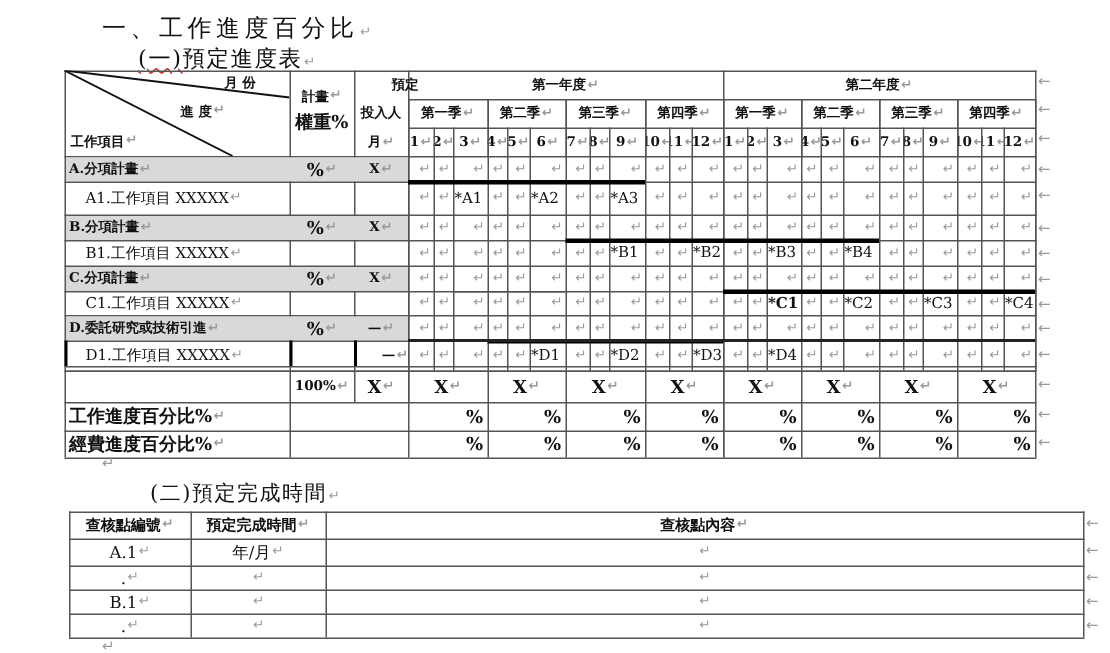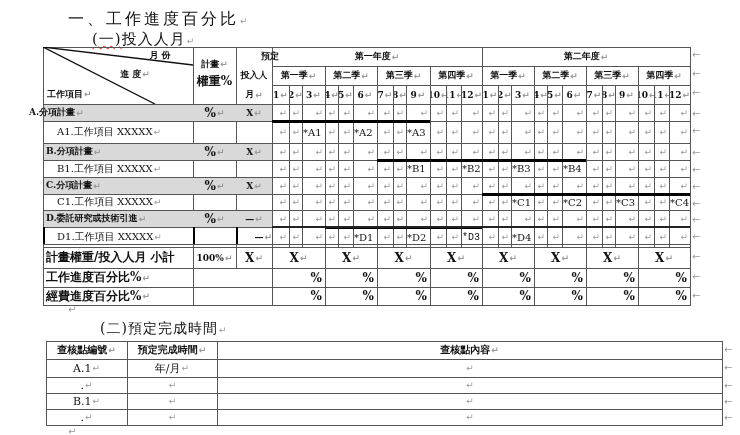--- a/index.html
+++ b/index.html
@@ -21,21 +21,21 @@
   .hl{position:absolute;background:#555;height:1px;}
   .thick{position:absolute;background:#000;height:3px;}
   .mk{font-size:10px;justify-content:flex-start;padding-left:1px;}
   .big{font-size:12px;}
 </style>
 </head>
 <body>
 
 <div class="topcut">一　　　　　　　　　　　</div>
 <div class="h1"><span>一、工作進度百分比</span><span class="pm">↵</span></div>
-<div class="h2"><span class="paren">(一)</span><span>投入人月</span><span class="pm">↵</span></div>
+<div class="h2"><span class="paren">(一)</span><span>預定進度表</span><span class="pm">↵</span></div>
 
 <div id="grid" class="grid">
     <div class="hl" style="left: 43px; top: 47px; width: 648px;"></div>
     <div class="vl" style="left: 43px; top: 47px; height: 258px;"></div>
     <div class="vl" style="left: 193px; top: 47px; height: 258px;"></div>
     <div class="vl" style="left: 236px; top: 47px; height: 221px;"></div>
     <div class="vl" style="left: 272px; top: 47px; height: 221px;"></div>
     <div class="vl" style="left: 690px; top: 47px; height: 258px;"></div>
     <div class="vl" style="left: 482px; top: 47px; height: 258px;"></div>
     <div class="hl" style="left: 272px; top: 66px; width: 418px;"></div>
@@ -115,21 +115,21 @@
     <div class="vl" style="left: 482px; top: 66px; height: 181px;"></div>
     <div class="vl" style="left: 534px; top: 66px; height: 181px;"></div>
     <div class="vl" style="left: 586px; top: 66px; height: 181px;"></div>
     <div class="vl" style="left: 638px; top: 66px; height: 181px;"></div>
     <div class="vl" style="left: 690px; top: 66px; height: 181px;"></div>
     <div class="rm" style="left: 692px; top: 49px; width: 12px; height: 12px;">←</div>
     <div class="rm" style="left: 692px; top: 68px; width: 12px; height: 12px;">←</div>
     <div class="rm" style="left: 692px; top: 87px; width: 12px; height: 12px;">←</div>
     <div class="hl" style="left: 43px; top: 104px; width: 648px;"></div>
     <div class="cell shade" style="left: 44px; top: 105px; width: 228px; height: 16px;"></div>
-    <div class="cell b lbl" style="left: 26px; top: 104px; width: 150px; height: 17px;">A.分項計畫<span class="pm">↵</span></div>
+    <div class="cell b lbl" style="left: 43px; top: 104px; width: 150px; height: 17px;">A.分項計畫<span class="pm">↵</span></div>
     <div class="cell b big" style="left: 193px; top: 104px; width: 43px; height: 17px;">%<span class="pm">↵</span></div>
     <div class="cell b" style="left: 236px; top: 104px; width: 36px; height: 17px;">X<span class="pm">↵</span></div>
     <div class="cell" style="left: 272px; top: 104px; width: 17px; height: 17px; justify-content: flex-end; padding-right: 2px;">
       <span class="pm">↵</span>
     </div>
     <div class="cell" style="left: 289px; top: 104px; width: 13px; height: 17px; justify-content: flex-end; padding-right: 2px;">
       <span class="pm">↵</span>
     </div>
     <div class="cell" style="left: 302px; top: 104px; width: 23px; height: 17px; justify-content: flex-end; padding-right: 2px;">
       <span class="pm">↵</span>
@@ -533,21 +533,21 @@
     </div>
     <div class="cell" style="left: 461px; top: 194px; width: 21px; height: 16px; justify-content: flex-end; padding-right: 2px;">
       <span class="pm">↵</span>
     </div>
     <div class="cell" style="left: 482px; top: 194px; width: 16px; height: 16px; justify-content: flex-end; padding-right: 2px;">
       <span class="pm">↵</span>
     </div>
     <div class="cell" style="left: 498px; top: 194px; width: 13px; height: 16px; justify-content: flex-end; padding-right: 2px;">
       <span class="pm">↵</span>
     </div>
-    <div class="cell mk" style="left: 511px; top: 194px; width: 23px; height: 16px;">*C1</div>
+    <div class="cell mk" style="left: 511px; top: 194px; width: 23px; height: 16px; font-weight: bold;">*C1</div>
     <div class="cell" style="left: 534px; top: 194px; width: 13px; height: 16px; justify-content: flex-end; padding-right: 2px;">
       <span class="pm">↵</span>
     </div>
     <div class="cell" style="left: 547px; top: 194px; width: 15px; height: 16px; justify-content: flex-end; padding-right: 2px;">
       <span class="pm">↵</span>
     </div>
     <div class="cell mk" style="left: 562px; top: 194px; width: 24px; height: 16px;">*C2</div>
     <div class="cell" style="left: 586px; top: 194px; width: 16px; height: 16px; justify-content: flex-end; padding-right: 2px;">
       <span class="pm">↵</span>
     </div>
@@ -667,21 +667,21 @@
     <div class="cell" style="left: 393px; top: 227px; width: 13px; height: 20px; justify-content: flex-end; padding-right: 2px;">
       <span class="pm">↵</span>
     </div>
     <div class="cell mk" style="left: 406px; top: 227px; width: 24px; height: 20px;">*D2</div>
     <div class="cell" style="left: 430px; top: 227px; width: 16px; height: 20px; justify-content: flex-end; padding-right: 2px;">
       <span class="pm">↵</span>
     </div>
     <div class="cell" style="left: 446px; top: 227px; width: 15px; height: 20px; justify-content: flex-end; padding-right: 2px;">
       <span class="pm">↵</span>
     </div>
-    <div class="cell mk" style="left: 461px; top: 227px; width: 21px; height: 20px; font-family: Liberation Mono, monospace;">*D3</div>
+    <div class="cell mk" style="left: 461px; top: 227px; width: 21px; height: 20px;">*D3</div>
     <div class="cell" style="left: 482px; top: 227px; width: 16px; height: 20px; justify-content: flex-end; padding-right: 2px;">
       <span class="pm">↵</span>
     </div>
     <div class="cell" style="left: 498px; top: 227px; width: 13px; height: 20px; justify-content: flex-end; padding-right: 2px;">
       <span class="pm">↵</span>
     </div>
     <div class="cell mk" style="left: 511px; top: 227px; width: 23px; height: 20px;">*D4</div>
     <div class="cell" style="left: 534px; top: 227px; width: 13px; height: 20px; justify-content: flex-end; padding-right: 2px;">
       <span class="pm">↵</span>
     </div>
@@ -718,21 +718,20 @@
     <div class="thick" style="left: 272px; top: 226px; width: 418px; height: 2px; background: rgb(34, 34, 34);"></div>
     <div class="hl" style="left: 302px; top: 194px; width: 75px;"></div>
     <div class="hl" style="left: 43px; top: 244px; width: 648px;"></div>
     <div class="vl" style="left: 43px; top: 227px; height: 17px; width: 2px; background: rgb(0, 0, 0);"></div>
     <div class="vl" style="left: 193px; top: 227px; height: 17px; width: 2px; background: rgb(0, 0, 0);"></div>
     <div class="vl" style="left: 236px; top: 227px; height: 17px; width: 2px; background: rgb(0, 0, 0);"></div>
     <div class="hl" style="left: 43px; top: 247px; width: 648px;"></div>
     <div class="hl" style="left: 43px; top: 268px; width: 648px;"></div>
     <div class="hl" style="left: 43px; top: 287px; width: 648px;"></div>
     <div class="hl" style="left: 43px; top: 305px; width: 648px;"></div>
-    <div class="cell b lbl" style="left: 43px; top: 247px; width: 150px; height: 21px; font-size: 12px;">計畫權重/投入人月 小計</div>
     <div class="cell b" style="left: 193px; top: 247px; width: 43px; height: 21px;">100%<span class="pm">↵</span></div>
     <div class="cell b big" style="left: 236px; top: 247px; width: 36px; height: 21px;">X<span class="pm">↵</span></div>
     <div class="cell b lbl" style="left: 43px; top: 268px; width: 229px; height: 19px; font-size: 12px;">工作進度百分比%<span class="pm">↵</span></div>
     <div class="cell b lbl" style="left: 43px; top: 287px; width: 229px; height: 18px; font-size: 12px;">經費進度百分比%<span class="pm">↵</span></div>
     <div class="vl" style="left: 272px; top: 247px; height: 58px;"></div>
     <div class="cell b big" style="left: 272px; top: 247px; width: 53px; height: 21px;">X<span class="pm">↵</span></div>
     <div class="cell b big" style="left: 272px; top: 268px; width: 53px; height: 19px; justify-content: flex-end; padding-right: 3px;">%</div>
     <div class="cell b big" style="left: 272px; top: 287px; width: 53px; height: 18px; justify-content: flex-end; padding-right: 3px;">%</div>
     <div class="vl" style="left: 325px; top: 247px; height: 58px;"></div>
     <div class="cell b big" style="left: 325px; top: 247px; width: 52px; height: 21px;">X<span class="pm">↵</span></div>

